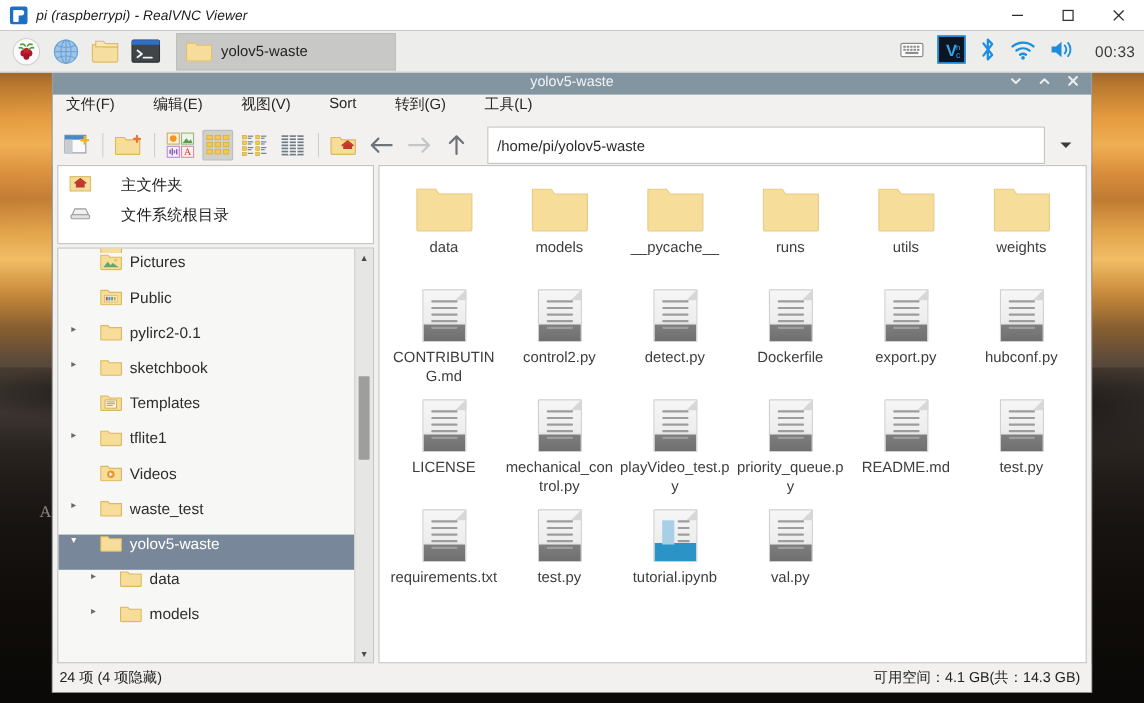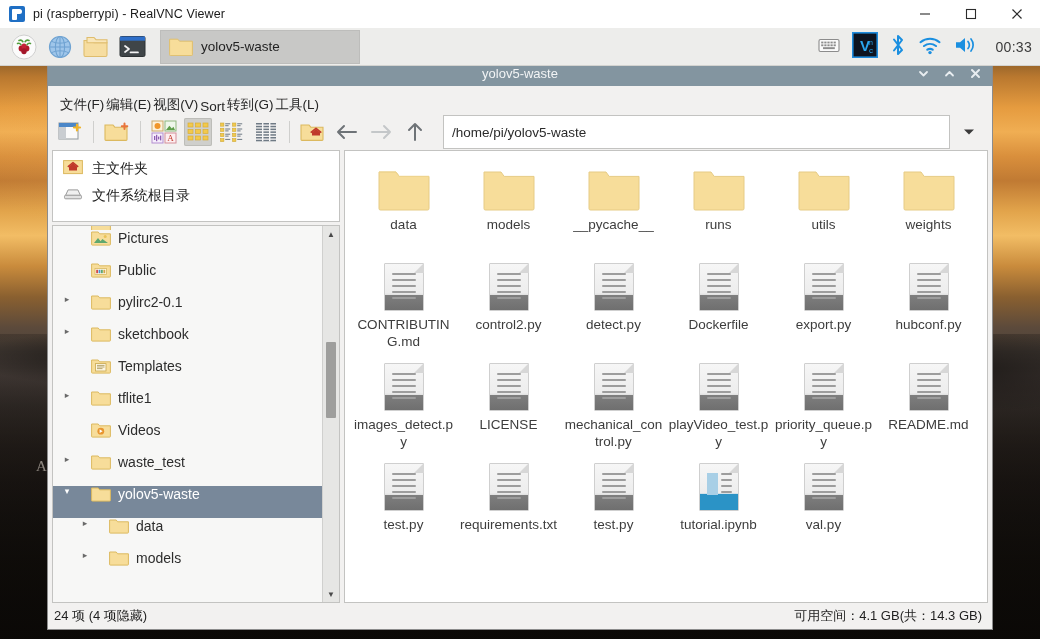--- a/index.html
+++ b/index.html
@@ -31,21 +31,21 @@
   #vnc-app-icon::before {
     content:""; position:absolute; left:3px; top:2.5px;
     width:5px; height:11px; background:#fff; border-radius:1px;
   }
   #vnc-app-icon::after {
     content:""; position:absolute; left:7px; top:2.5px;
     width:6px; height:5.5px; background:#fff;
     border-radius: 0 3px 3px 0;
   }
   #vnc-title-text {
-    font-size: 12.5px; color: #1b1b1b; letter-spacing: 0.1px;
+    font-size: 12.5px; color: #1b1b1b; letter-spacing: 0.1px; font-style: italic;
   }
   .wincontrols { position:absolute; right:0; top:0; height:28px; display:flex; }
   .wincontrol {
     width: 46px; height:28px; display:flex; align-items:center; justify-content:center;
     color:#2b2b2b; font-size: 13px;
   }
   .wincontrol svg { display:block; }
 
   
   #remote-desktop {
@@ -139,21 +139,21 @@
     height:26px; flex:0 0 26px; background:#8395a0;
     display:flex; align-items:center; justify-content:center;
     position:relative;
   }
   #fm-title { color:#f2f4f5; font-size:13px; }
   #fm-wincontrols { position:absolute; right:4px; top:0; height:26px; display:flex; align-items:center; gap:0; }
   .fm-wc { width:26px; height:26px; display:flex; align-items:center; justify-content:center; color:#e8edf0; }
 
   #fm-menubar {
     height:28px; flex:0 0 28px; background:#f2f1f0;
-    display:flex; align-items:flex-end; padding-left:12px; gap:2px;
+    display:flex; align-items:flex-start; padding-left:12px; gap:35px;
   }
   .menu-item { font-size:13.5px; color:#262626; white-space:nowrap; }
 
   #fm-toolbar {
     height:36px; flex:0 0 36px; background:#f2f1f0;
     display:flex; align-items:center; padding:0 10px 0 8px; gap:6px;
   }
   .tb-sep { width:1px; height:22px; background:#cfcfcd; margin:0 3px; }
   .tbtn { width:28px; height:28px; display:flex; align-items:center; justify-content:center; border-radius:2px; }
   .tbtn.active { background:#cfcfcc; box-shadow: inset 0 0 0 1px #bdbdb9; }
@@ -163,21 +163,21 @@
     font-size:13.5px; color:#2b2b2b;
   }
   #path-dropdown { width:26px; height:26px; display:flex; align-items:center; justify-content:center; color:#3b3b3b; }
 
   #fm-body { flex:1 1 auto; display:flex; padding:0 4px 0 4px; gap:4px; min-height:0; }
 
   #sidebar { width:288px; flex:0 0 288px; display:flex; flex-direction:column; gap:3px; min-height:0; }
   #places {
     background:#fff; border:1px solid #c3c3c1; flex:0 0 72px; padding-top:4px;
   }
-  .place-row { display:flex; align-items:center; gap:9px; padding:4px 10px; font-size:14px; color:#1d1d1d; }
+  .place-row { display:flex; align-items:center; gap:27px; padding:4px 10px; font-size:14px; color:#1d1d1d; }
   #dirtree {
     background:#f7f7f6; border:1px solid #c3c3c1;
     flex:1 1 auto; position:relative; overflow:hidden;
   }
   #tree-scroll-area { position:absolute; inset:0 17px 0 0; overflow:hidden; }
   .tree-row {
     display:flex; align-items:flex-start; height:32px; padding-left:6px; font-size:14px; color:#2d2d2d;
     white-space:nowrap;
   }
   .tree-row.selected { background:#78889a; color:#ffffff; }
@@ -872,34 +872,20 @@
                   <div class="doc">
                     <div class="lines">
                       <i></i>
                       <i></i>
                       <i></i>
                       <i></i>
                       <i></i>
                     </div>
                   </div>
                 </div>
-              <div class="cname">images_detect.py</div>
-            </div>
-            <div class="cell">
-              <div class="glyph">
-                  <div class="doc">
-                    <div class="lines">
-                      <i></i>
-                      <i></i>
-                      <i></i>
-                      <i></i>
-                      <i></i>
-                    </div>
-                  </div>
-                </div>
               <div class="cname">LICENSE</div>
             </div>
             <div class="cell">
               <div class="glyph">
                   <div class="doc">
                     <div class="lines">
                       <i></i>
                       <i></i>
                       <i></i>
                       <i></i>

